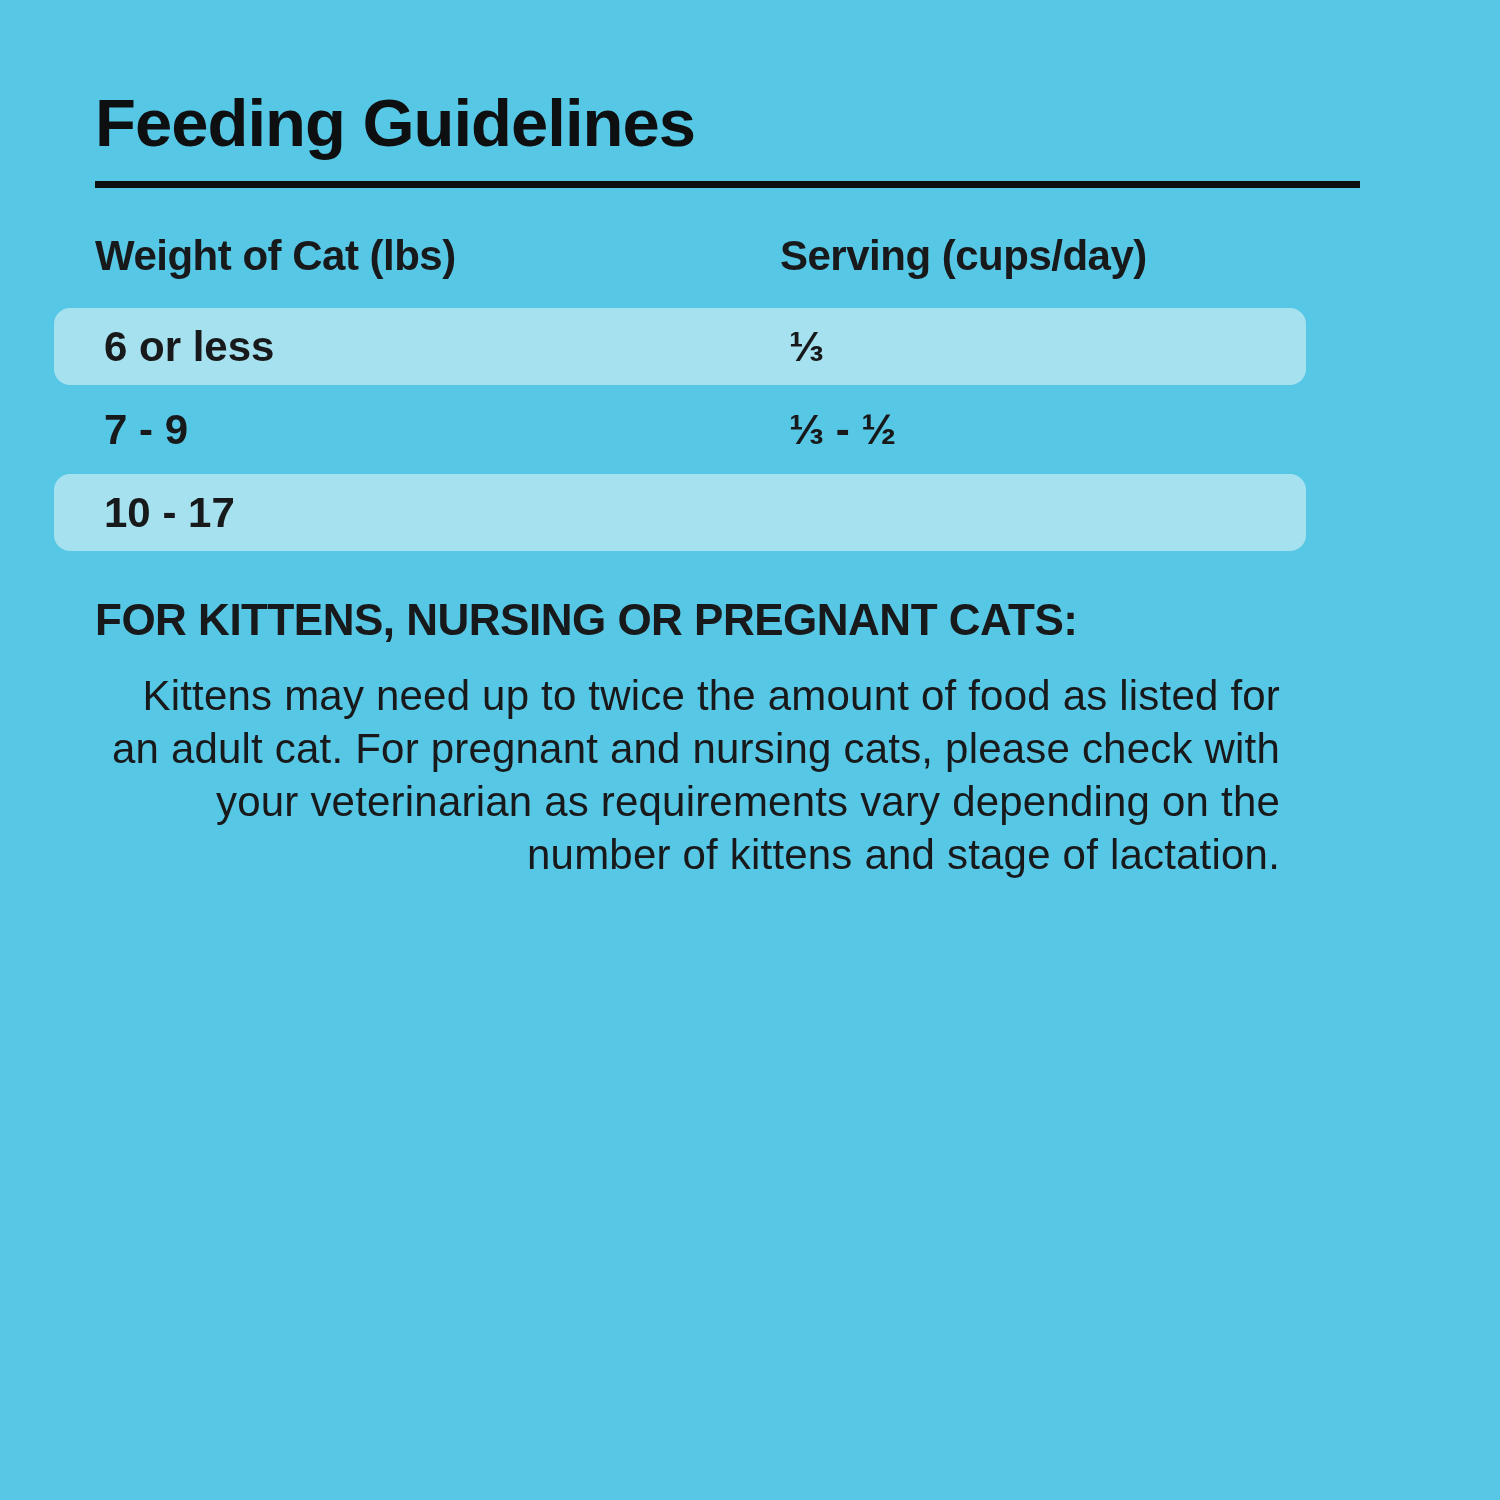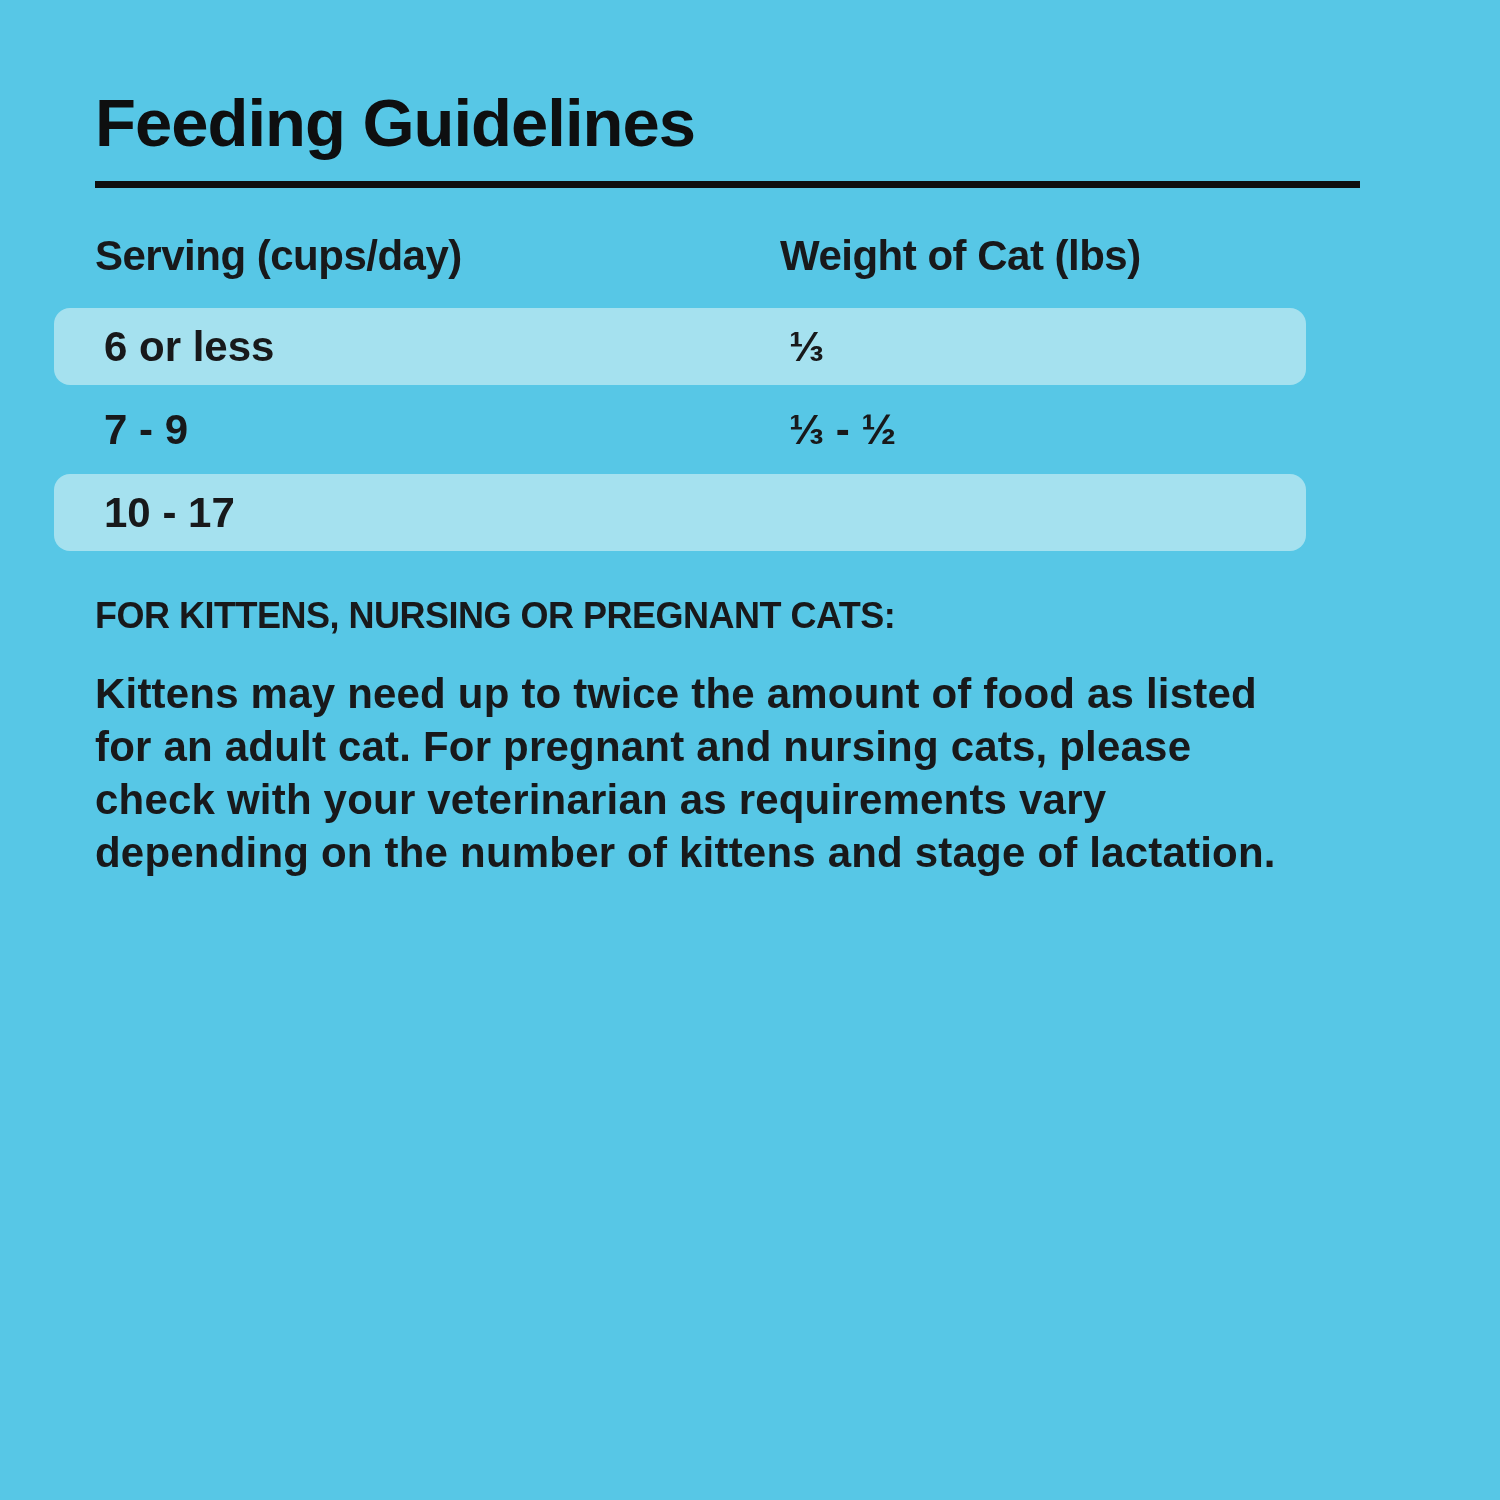--- a/index.html
+++ b/index.html
@@ -55,43 +55,44 @@
     font-size: 42px;
     font-weight: 600;
   }
   .row.band { background: var(--band); }
   .serving-cell { font-weight: 600; }
   .note {
     margin: 44px 80px 0 95px;
     max-width: 1280px;
   }
   .note-heading {
-    font-size: 36px;
+    font-size: 44px;
     font-weight: 800;
     letter-spacing: -0.5px;
-    margin-bottom: 30px;
+    margin-bottom: 24px;
   }
   .note-body {
     font-size: 42px;
-    font-weight: 700;
+    font-weight: 400;
     line-height: 53px;
     letter-spacing: 0.2px;
+    text-align: right;
   }
 </style>
 </head>
 <body>
 
 <div class="panel">
 
   <h1 class="title">Feeding Guidelines</h1>
   <hr class="rule">
 
   <div class="grid-row header-row">
+    <div>Weight of Cat (lbs)</div>
     <div>Serving (cups/day)</div>
-    <div>Weight of Cat (lbs)</div>
   </div>
 
   <div class="grid-row row band">
     <div>6 or less</div>
     <div class="serving-cell">⅓</div>
   </div>
 
   <div class="grid-row row">
     <div>7 - 9</div>
     <div class="serving-cell">⅓ - ½</div>

